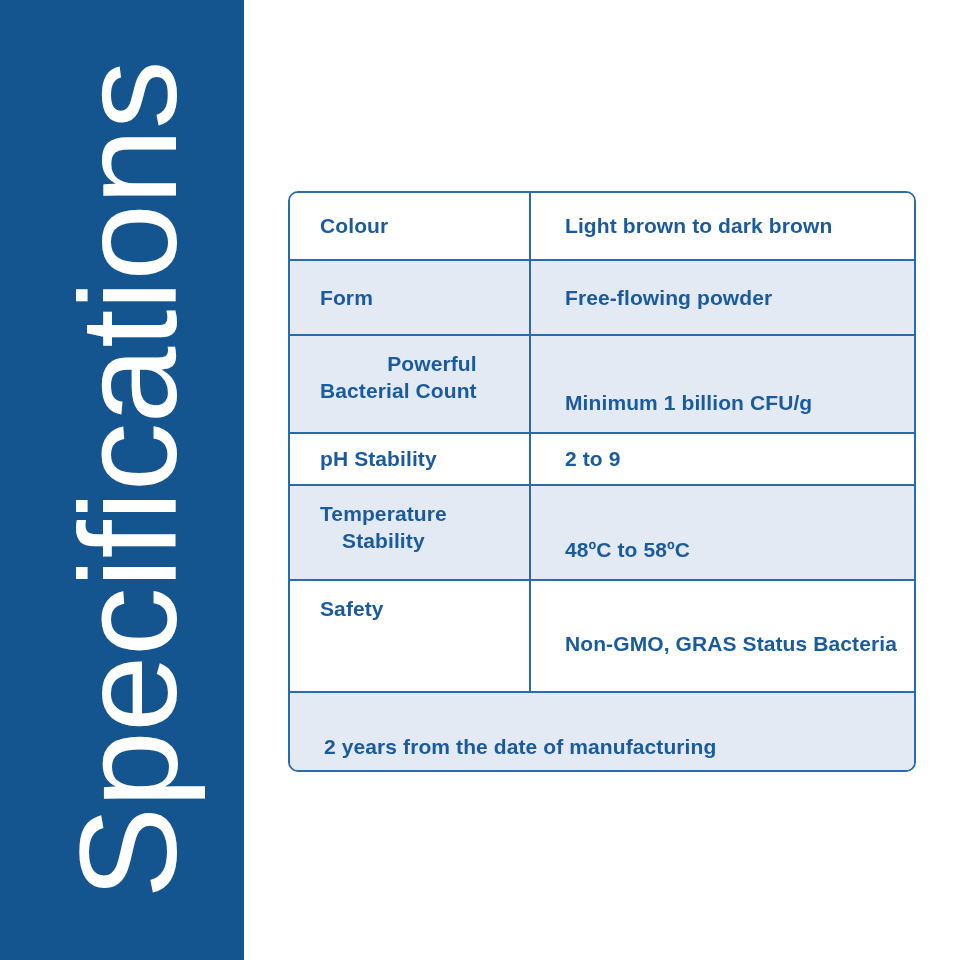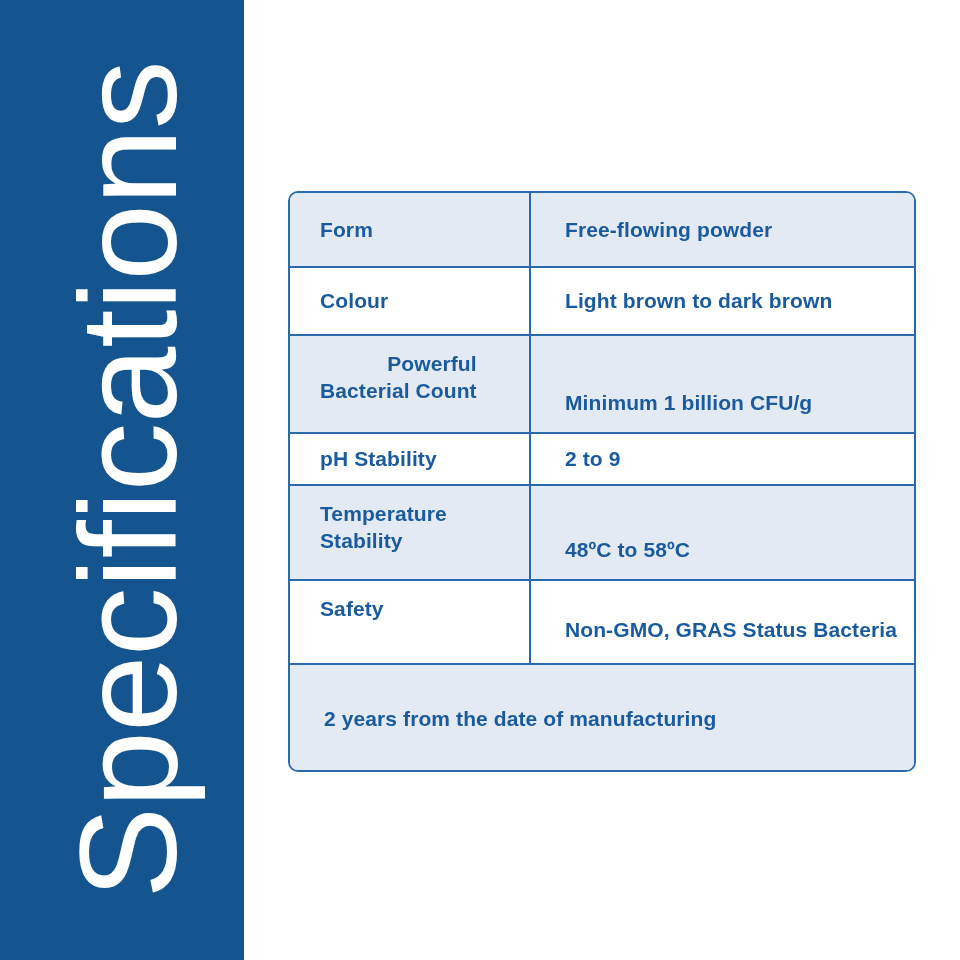--- a/index.html
+++ b/index.html
@@ -111,21 +111,21 @@
   .cell-label .cell-text {
     font-weight: 600;
   }
 
   
   .h-form  { height: 75px; }
   .h-col   { height: 68px; }
   .h-bact  { height: 98px; text-align: right; }
   .h-ph    { height: 52px; }
   .h-temp  { height: 95px; }
-  .h-safe  { height: 84px; }
+  .h-safe  { height: 112px; }
   .h-shelf { height: 107px; }
 
   
   .v-bottom { align-items: flex-end; padding-bottom: 16px; margin-top: 7px; }
   .v-top    { align-items: center; padding-top: 16px; }
   .l-top    { align-items: flex-start; padding-top: 14px; }
   .l-mid    { align-items: center; }
 </style>
 </head>
 <body>
@@ -133,35 +133,35 @@
 <div id="page">
 
   <div class="sidebar">
     <div class="sidebar-title-wrap">
       <div class="sidebar-title">Specifications</div>
     </div>
   </div>
 
   <div class="spec-table">
 
+    <div class="spec-row plain h-col">
+      <div class="cell-label l-mid">
+        <span class="cell-text">Colour</span>
+      </div>
+      <div class="cell-value">
+        <span class="cell-text">Light brown to dark brown</span>
+      </div>
+    </div>
+
     <div class="spec-row shaded h-form">
       <div class="cell-label l-mid">
         <span class="cell-text">Form</span>
       </div>
       <div class="cell-value">
         <span class="cell-text">Free-flowing powder</span>
-      </div>
-    </div>
-
-    <div class="spec-row plain h-col">
-      <div class="cell-label l-mid">
-        <span class="cell-text">Colour</span>
-      </div>
-      <div class="cell-value">
-        <span class="cell-text">Light brown to dark brown</span>
       </div>
     </div>
 
     <div class="spec-row shaded h-bact">
       <div class="cell-label l-top">
         <span class="cell-text" style="white-space:pre-line;">Powerful
 Bacterial Count</span>
       </div>
       <div class="cell-value v-bottom">
         <span class="cell-text">Minimum 1 billion CFU/g</span>
@@ -172,21 +172,21 @@
       <div class="cell-label l-mid">
         <span class="cell-text">pH Stability</span>
       </div>
       <div class="cell-value">
         <span class="cell-text">2 to 9</span>
       </div>
     </div>
 
     <div class="spec-row shaded h-temp">
       <div class="cell-label l-top">
-        <span class="cell-text" style="white-space:pre-line;">Temperature
+        <span class="cell-text" style="white-space:pre-line;text-align:center;">Temperature
 Stability</span>
       </div>
       <div class="cell-value v-bottom">
         <span class="cell-text">48ºC to 58ºC</span>
       </div>
     </div>
 
     <div class="spec-row plain h-safe">
       <div class="cell-label l-top">
         <span class="cell-text">Safety</span>

